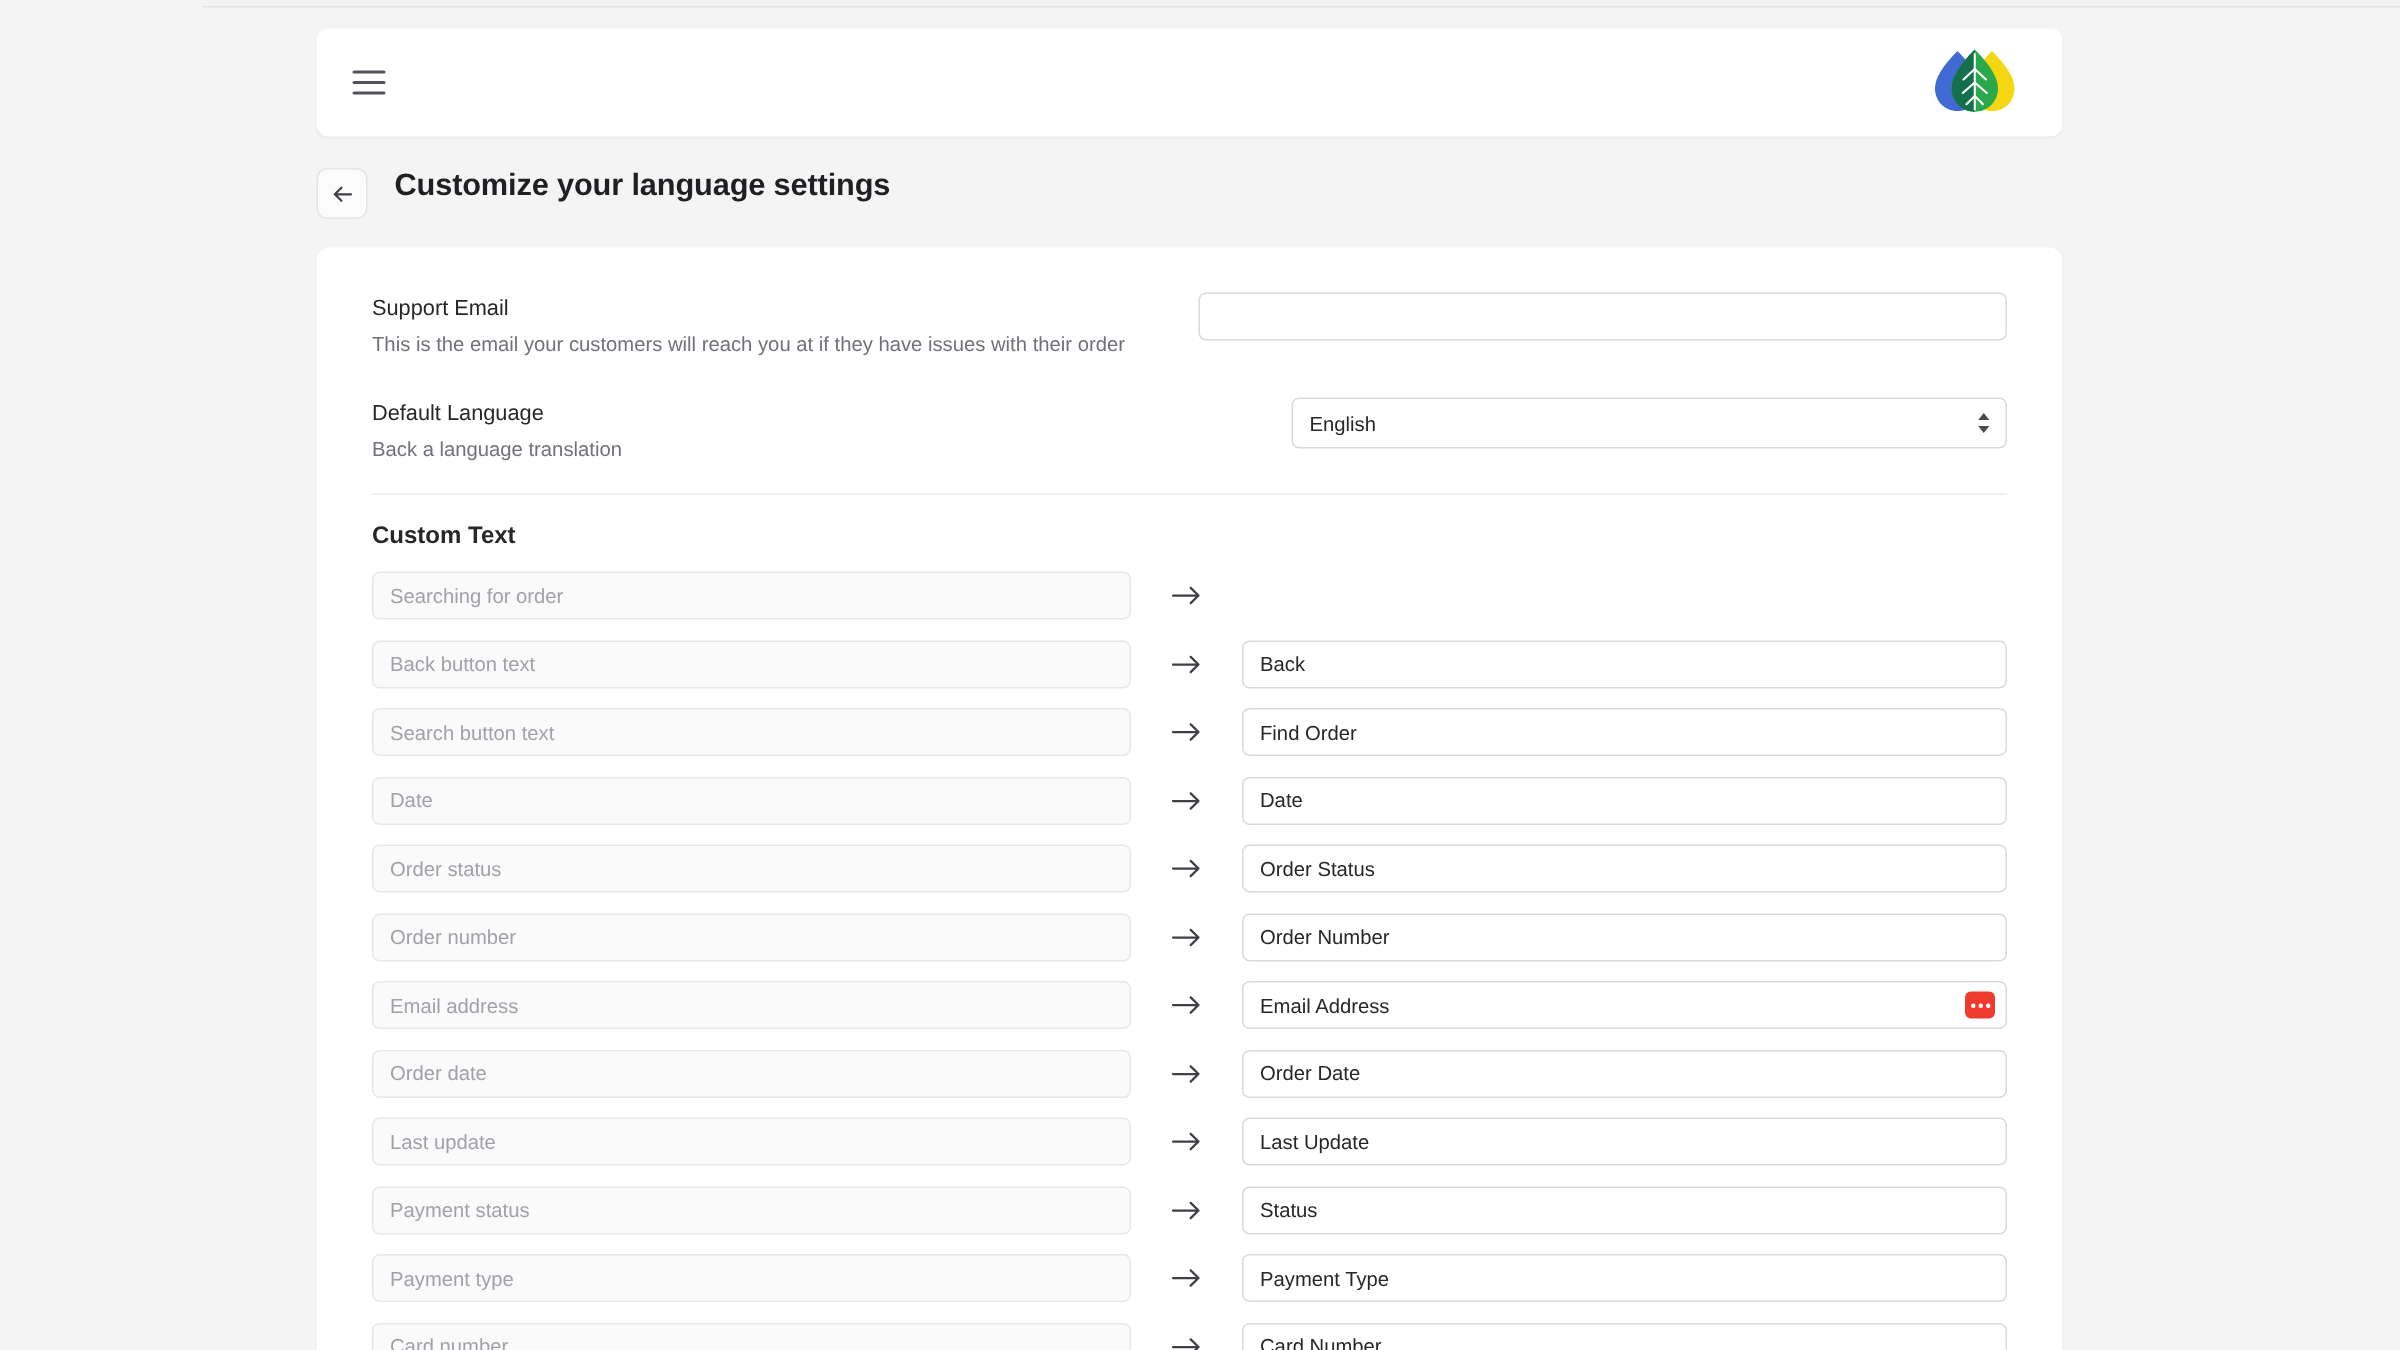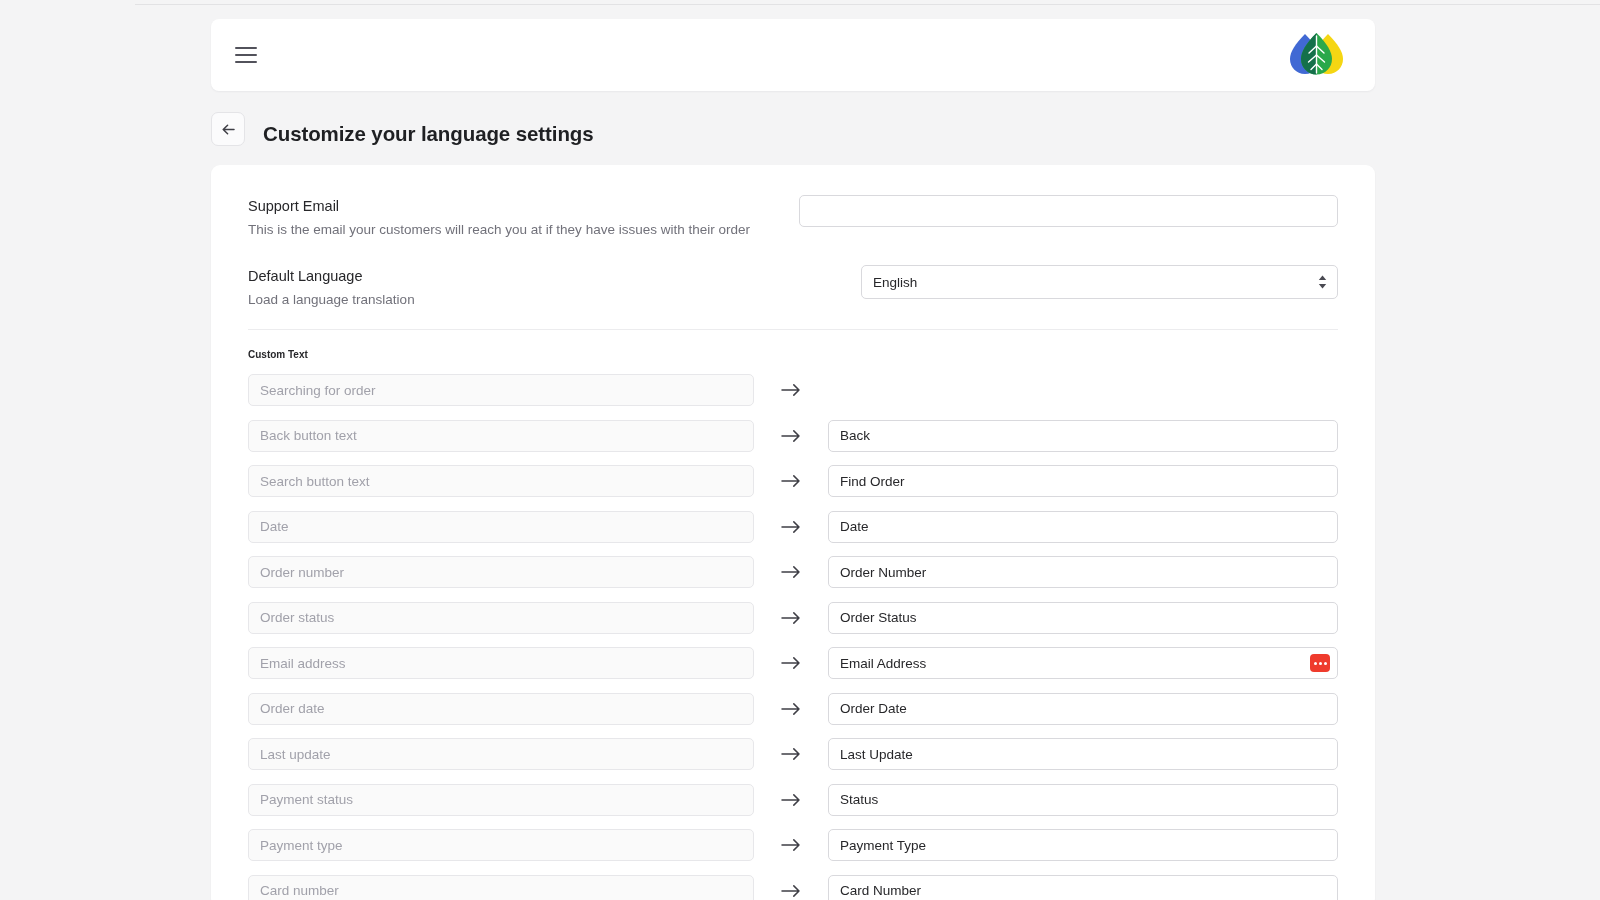--- a/index.html
+++ b/index.html
@@ -53,21 +53,21 @@
     display: block;
     width: 22px; height: 2px;
     background: #52525b;
     border-radius: 1px;
   }
   .logo { width: 62px; height: 50px; display: block; }
 
   
   .heading-row {
     display: flex;
-    align-items: flex-end;
+    align-items: flex-start;
     gap: 18px;
     margin-top: 21px;
     padding-left: 0px;
   }
   .back-btn {
     width: 34px; height: 34px;
     border: 1px solid #e4e4e7;
     border-radius: 7px;
     background: #fbfbfc;
     display: flex; align-items: center; justify-content: center;
@@ -139,21 +139,21 @@
     position: absolute; right: 11px; top: 50%;
     transform: translateY(-50%);
     pointer-events: none;
     display: flex; flex-direction: column; gap: 2px;
     line-height: 0;
   }
 
   .divider { height: 1px; background: #ececee; margin: 20px 0 0 0; }
 
   .custom-head {
-    font-size: 10px; font-weight: 700; color: #27272a;
+    font-size: 16px; font-weight: 700; color: #27272a;
     margin: 19px 0 14px 0;
   }
 
   .pair-row {
     display: flex;
     align-items: center;
     margin-bottom: 13.5px;
   }
   .pair-left { width: 506px; flex: none; }
   .pair-key {
@@ -258,21 +258,21 @@
           <div class="setting-desc">This is the email your customers will reach you at if they have issues with their order</div>
         </div>
         <div class="setting-field-col">
           <input class="txt-input" type="text" value="" placeholder="" style="">
         </div>
       </div>
 
       <div class="settings-row" style="margin-top:26px;gap:42px;">
         <div class="setting-label-col">
           <div class="setting-title">Default Language</div>
-          <div class="setting-desc">Load a language translation</div>
+          <div class="setting-desc">Back a language translation</div>
         </div>
         <div class="setting-field-col">
           <div class="select-wrap">
             <input class="sel-input" type="text" readonly="" value="English" style="">
             <span class="sel-arrows">
               <svg width="9" height="6" viewBox="0 0 9 6" aria-hidden="true">
                 <path d="M4.5 0.4 L8.2 5 L0.8 5 Z" fill="#4a4a52"></path>
               </svg>
               <svg width="9" height="6" viewBox="0 0 9 6" aria-hidden="true">
                 <path d="M4.5 5.6 L0.8 1 L8.2 1 Z" fill="#4a4a52"></path>
@@ -316,36 +316,36 @@
           <div class="pair-row">
             <div class="pair-left"><input class="pair-key" type="text" placeholder="Date" style=""></div>
             <div class="arrow-cell">
               <svg width="20" height="14" viewBox="0 0 20 14" fill="none" aria-hidden="true">
                 <path d="M1 7H18M18 7L12.8 1.9M18 7L12.8 12.1" stroke="#3f3f46" stroke-width="1.5" stroke-linecap="round" stroke-linejoin="round"></path>
               </svg>
             </div>
             <div class="pair-right"><input class="pair-val" type="text" value="Date" style=""></div>
           </div>
           <div class="pair-row">
+            <div class="pair-left"><input class="pair-key" type="text" placeholder="Order status" style=""></div>
+            <div class="arrow-cell">
+              <svg width="20" height="14" viewBox="0 0 20 14" fill="none" aria-hidden="true">
+                <path d="M1 7H18M18 7L12.8 1.9M18 7L12.8 12.1" stroke="#3f3f46" stroke-width="1.5" stroke-linecap="round" stroke-linejoin="round"></path>
+              </svg>
+            </div>
+            <div class="pair-right"><input class="pair-val" type="text" value="Order Status" style=""></div>
+          </div>
+          <div class="pair-row">
             <div class="pair-left"><input class="pair-key" type="text" placeholder="Order number" style=""></div>
             <div class="arrow-cell">
               <svg width="20" height="14" viewBox="0 0 20 14" fill="none" aria-hidden="true">
                 <path d="M1 7H18M18 7L12.8 1.9M18 7L12.8 12.1" stroke="#3f3f46" stroke-width="1.5" stroke-linecap="round" stroke-linejoin="round"></path>
               </svg>
             </div>
             <div class="pair-right"><input class="pair-val" type="text" value="Order Number" style=""></div>
-          </div>
-          <div class="pair-row">
-            <div class="pair-left"><input class="pair-key" type="text" placeholder="Order status" style=""></div>
-            <div class="arrow-cell">
-              <svg width="20" height="14" viewBox="0 0 20 14" fill="none" aria-hidden="true">
-                <path d="M1 7H18M18 7L12.8 1.9M18 7L12.8 12.1" stroke="#3f3f46" stroke-width="1.5" stroke-linecap="round" stroke-linejoin="round"></path>
-              </svg>
-            </div>
-            <div class="pair-right"><input class="pair-val" type="text" value="Order Status" style=""></div>
           </div>
           <div class="pair-row">
             <div class="pair-left"><input class="pair-key" type="text" placeholder="Email address" style=""></div>
             <div class="arrow-cell">
               <svg width="20" height="14" viewBox="0 0 20 14" fill="none" aria-hidden="true">
                 <path d="M1 7H18M18 7L12.8 1.9M18 7L12.8 12.1" stroke="#3f3f46" stroke-width="1.5" stroke-linecap="round" stroke-linejoin="round"></path>
               </svg>
             </div>
             <div class="pair-right"><input class="pair-val" type="text" value="Email Address" style=""><span class="flag-badge" style="background: rgb(239, 59, 45);">
                 <i></i>

